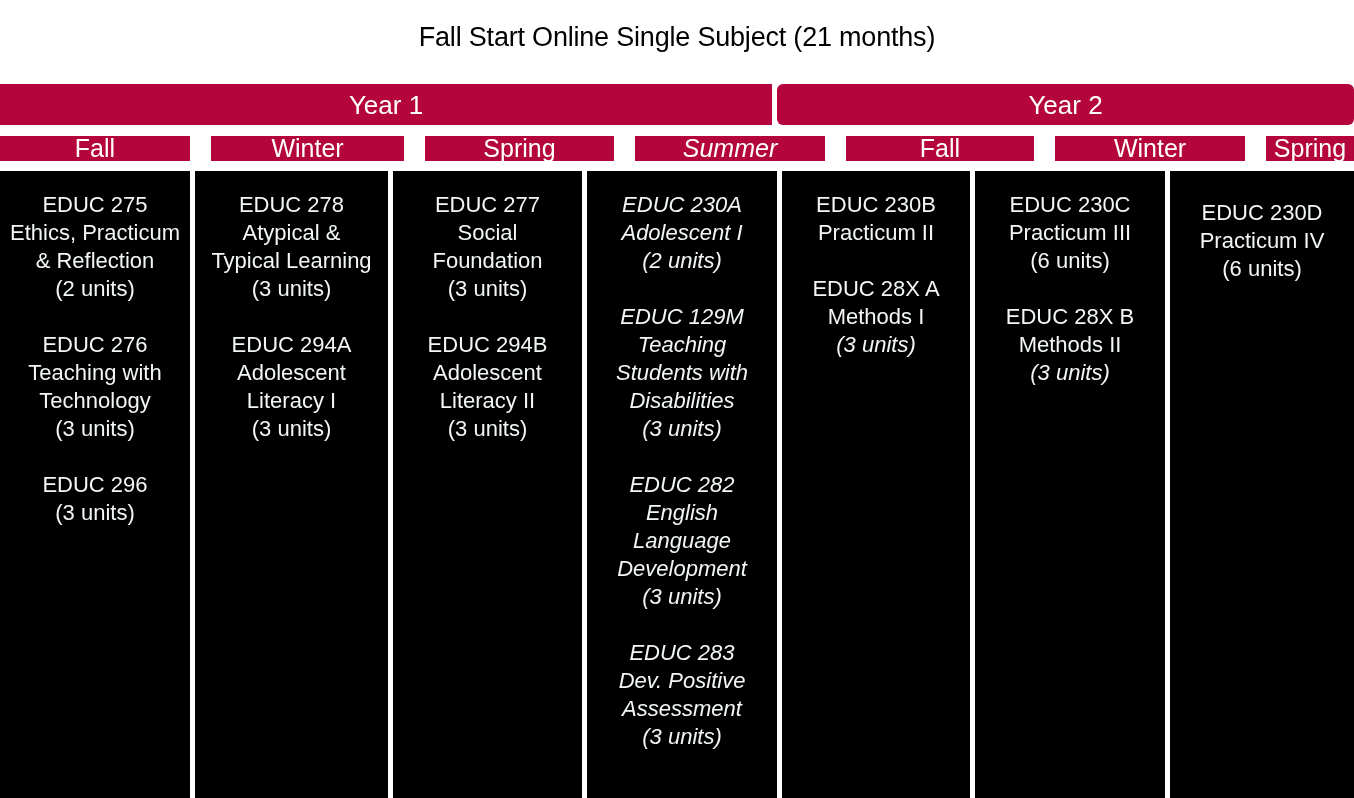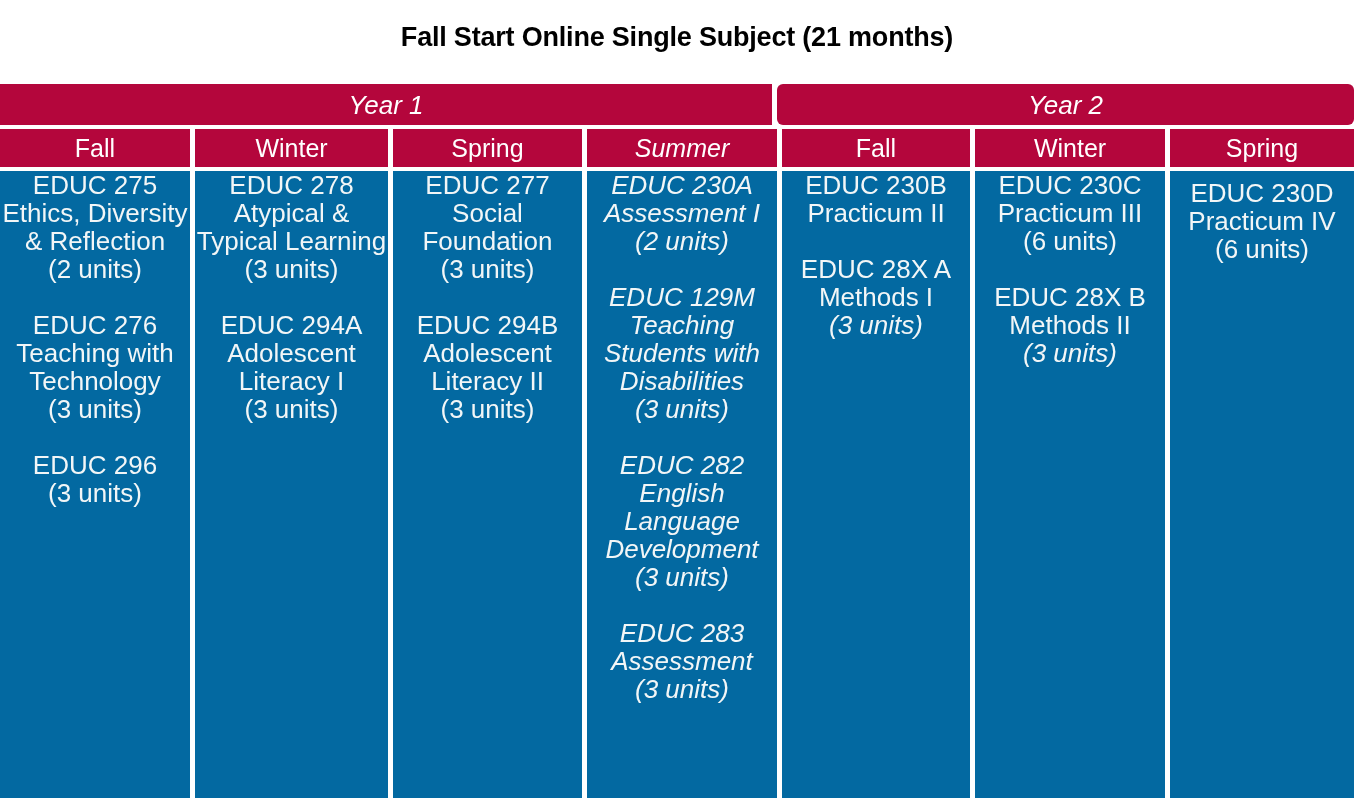--- a/index.html
+++ b/index.html
@@ -22,21 +22,21 @@
   }
 
   
   .title {
     position: absolute;
     top: 22px;
     left: 0;
     width: 1354px;
     text-align: center;
     font-size: 27px;
-    font-weight: bold;
+    font-weight: normal;
     color: #000000;
     letter-spacing: -0.2px;
     white-space: nowrap;
   }
 
   
   .table {
     position: absolute;
     top: 84px;
     left: 0;
@@ -54,55 +54,56 @@
     gap: 5px;
   }
   .year-cell {
     background: #b4063c;
     color: #ffffff;
     display: flex;
     align-items: center;
     justify-content: center;
     font-size: 26px;
     line-height: 1;
-    font-style: italic;
   }
   .year-cell.y1 { flex: 0 0 772px; }
   .year-cell.y2 { flex: 1 1 auto; border-radius: 6px; }
 
   .gap-row { height: 4px; flex: 0 0 4px; background: #ffffff; }
 
   .term-row {
     display: flex;
     height: 38px;
     flex: 0 0 38px;
-    gap: 5px;
+    gap: 21px;
+    align-items: center;
   }
   .term-cell {
     background: #b4063c;
     color: #ffffff;
     display: flex;
     align-items: center;
     justify-content: center;
     font-size: 25px;
     line-height: 1;
   }
 
   .body-row {
     display: flex;
     flex: 1 1 auto;
     gap: 5px;
     min-height: 0;
   }
   .body-cell {
-    background: #0369a1;
+    background: #000000;
     color: #f2f6f7;
+    padding-top: 20px;
     box-sizing: border-box;
     text-align: center;
-    font-size: 26px;
+    font-size: 22px;
     line-height: 28px;
     overflow: hidden;
   }
 
   
   .c0 { flex: 0 0 190px; }
   .c1 { flex: 0 0 193px; }
   .c2 { flex: 0 0 189px; }
   .c3 { flex: 0 0 190px; font-style: italic; }
   .c4 { flex: 0 0 188px; }
@@ -139,21 +140,21 @@
       <div class="term-cell c5">Winter</div>
       <div class="term-cell c6">Spring</div>
     </div>
 
     <div class="gap-row"></div>
 
     <div class="body-row">
       <div class="body-cell c0">
           <div class="course">
             <span class="ln">EDUC 275</span>
-            <span class="ln">Ethics, Diversity</span>
+            <span class="ln">Ethics, Practicum</span>
             <span class="ln">&amp; Reflection</span>
             <span class="ln">(2 units)</span>
           </div>
           <div class="course">
             <span class="ln">EDUC 276</span>
             <span class="ln">Teaching with</span>
             <span class="ln">Technology</span>
             <span class="ln">(3 units)</span>
           </div>
           <div class="course">
@@ -185,39 +186,40 @@
           <div class="course">
             <span class="ln">EDUC 294B</span>
             <span class="ln">Adolescent</span>
             <span class="ln">Literacy II</span>
             <span class="ln">(3 units)</span>
           </div>
         </div>
       <div class="body-cell c3">
           <div class="course">
             <span class="ln">EDUC 230A</span>
-            <span class="ln">Assessment I</span>
+            <span class="ln">Adolescent I</span>
             <span class="ln">(2 units)</span>
           </div>
           <div class="course">
             <span class="ln">EDUC 129M</span>
             <span class="ln">Teaching</span>
             <span class="ln">Students with</span>
             <span class="ln">Disabilities</span>
             <span class="ln">(3 units)</span>
           </div>
           <div class="course">
             <span class="ln">EDUC 282</span>
             <span class="ln">English</span>
             <span class="ln">Language</span>
             <span class="ln">Development</span>
             <span class="ln">(3 units)</span>
           </div>
           <div class="course">
             <span class="ln">EDUC 283</span>
+            <span class="ln">Dev. Positive</span>
             <span class="ln">Assessment</span>
             <span class="ln">(3 units)</span>
           </div>
         </div>
       <div class="body-cell c4">
           <div class="course">
             <span class="ln">EDUC 230B</span>
             <span class="ln">Practicum II</span>
           </div>
           <div class="course">

